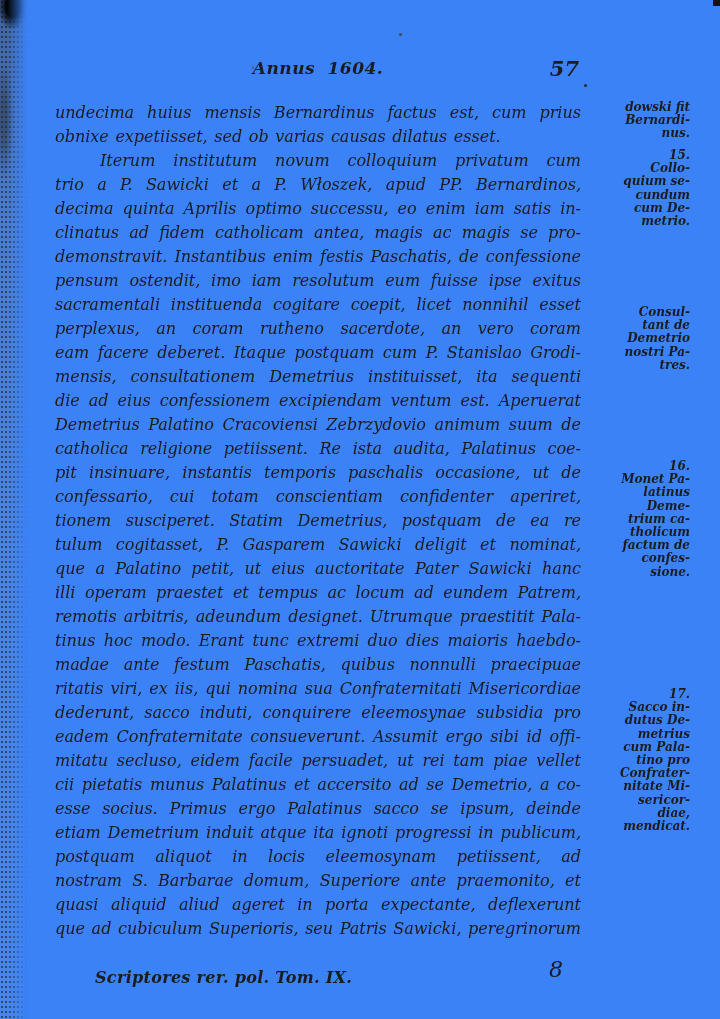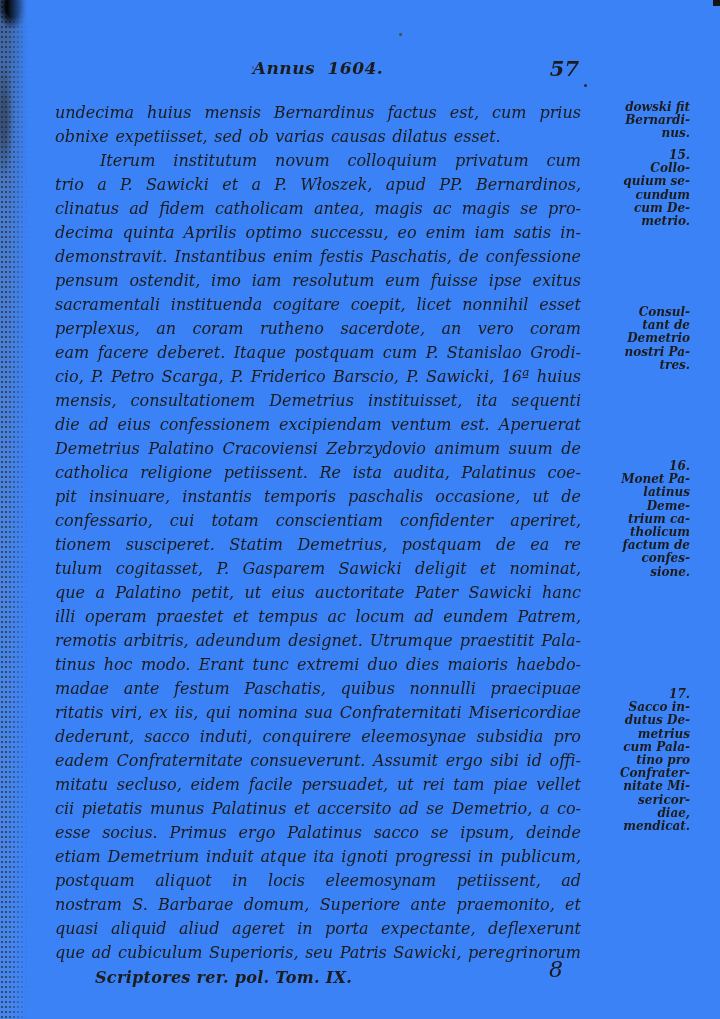--- a/index.html
+++ b/index.html
@@ -104,28 +104,27 @@
   <div class="header">
     <div class="running-title">Annus 1604.</div>
     <div class="page-number">57</div>
   </div>
 
   <div class="body-text">
       <div class="line">undecima huius mensis Bernardinus factus est, cum prius Societatem nostram</div>
       <div class="line endline">obnixe expetiisset, sed ob varias causas dilatus esset.</div>
       <div class="line indent">Iterum institutum novum colloquium privatum cum Deme-</div>
       <div class="line">trio a P. Sawicki et a P. Włoszek, apud PP. Bernardinos,</div>
+      <div class="line">decima quinta Aprilis optimo successu, eo enim iam satis in-</div>
       <div class="line">clinatus ad fidem catholicam antea, magis ac magis se pro-</div>
-      <div class="line">decima quinta Aprilis optimo successu, eo enim iam satis in-</div>
       <div class="line">demonstravit. Instantibus enim festis Paschatis, de confessione</div>
       <div class="line">pensum ostendit, imo iam resolutum eum fuisse ipse exitus</div>
       <div class="line">sacramentali instituenda cogitare coepit, licet nonnihil esset</div>
       <div class="line">perplexus, an coram rutheno sacerdote, an vero coram catholico</div>
       <div class="line">eam facere deberet. Itaque postquam cum P. Stanislao Grodi-</div>
-      <div class="line">cio, P. Petro Scarga, P. Friderico Barscio, P. Sawicki, 16ª huius</div>
       <div class="line">mensis, consultationem Demetrius instituisset, ita sequenti</div>
       <div class="line">die ad eius confessionem excipiendam ventum est. Aperuerat</div>
       <div class="line">Demetrius Palatino Cracoviensi Zebrzydovio animum suum de</div>
       <div class="line">catholica religione petiissent. Re ista audita, Palatinus coe-</div>
       <div class="line">pit insinuare, instantis temporis paschalis occasione, ut de certo</div>
       <div class="line">confessario, cui totam conscientiam confidenter aperiret, cogita-</div>
       <div class="line">tionem susciperet. Statim Demetrius, postquam de ea re aliquan-</div>
       <div class="line">tulum cogitasset, P. Gasparem Sawicki deligit et nominat, simul-</div>
       <div class="line">que a Palatino petit, ut eius auctoritate Pater Sawicki hanc</div>
       <div class="line">illi operam praestet et tempus ac locum ad eundem Patrem,</div>

